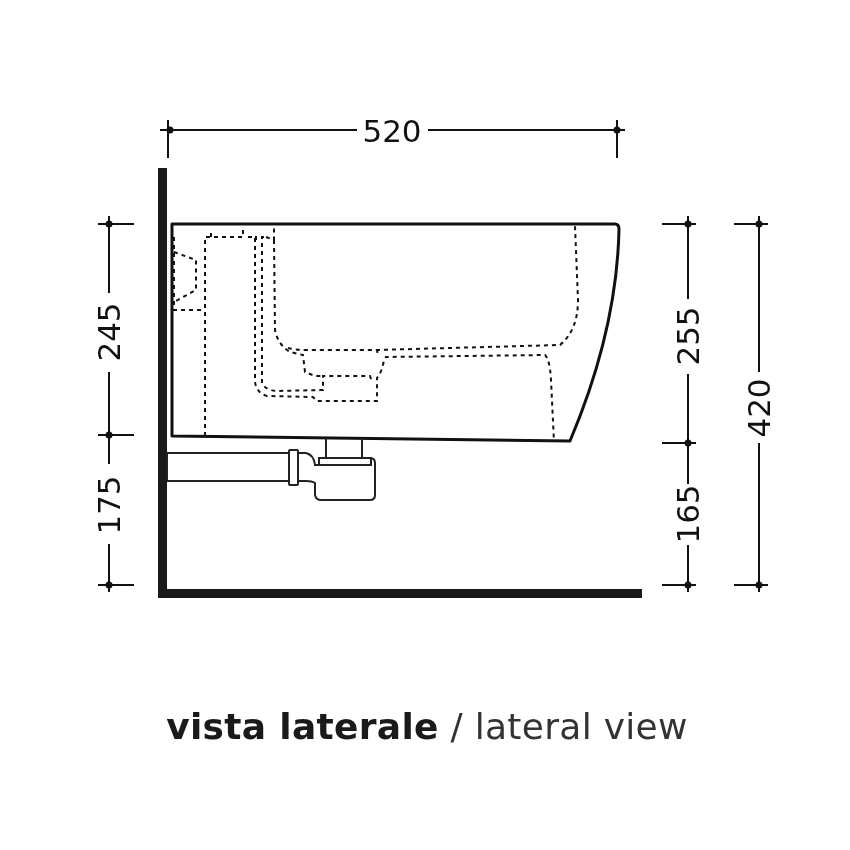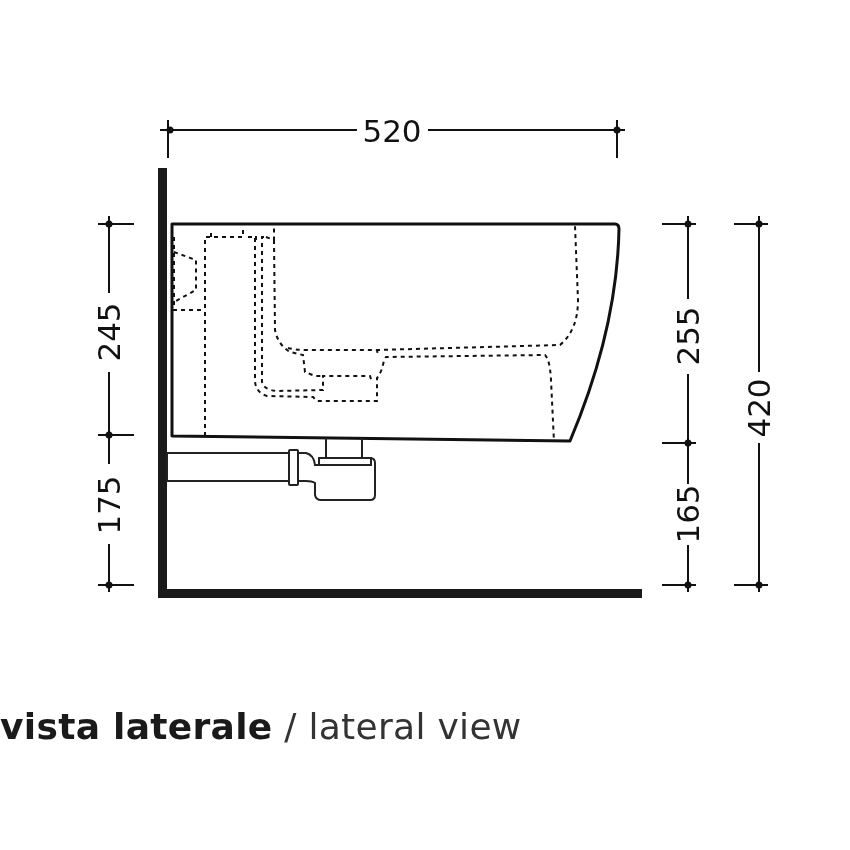--- a/index.html
+++ b/index.html
@@ -1,19 +1,19 @@
 <!DOCTYPE html>
 <html><head>
 <meta charset="utf-8">
 <style>
   html, body { margin:0; padding:0; background:#ffffff; }
   body { width:850px; height:850px; position:relative; overflow:hidden; font-family:"DejaVu Sans", sans-serif; }
   svg { position:absolute; left:0; top:0; }
   .dim-text { font-family:"DejaVu Sans", sans-serif; font-size:31px; fill:#111; }
-  .caption { position:absolute; left:0; width:766px; top:706px; text-align:left; font-size:36px; color:#1a1a1a; font-family:"DejaVu Sans", sans-serif; letter-spacing:0.3px; }
+  .caption { position:absolute; left:0; width:766px; top:706px; text-align:center; font-size:36px; color:#1a1a1a; font-family:"DejaVu Sans", sans-serif; letter-spacing:0.3px;padding-left:44px; }
   .caption .bold { font-weight:bold; }
   .caption .light { font-weight:normal; color:#333; }
 </style>
 </head>
 <body>
 
 <svg width="850" height="850" viewBox="0 0 850 850">
 
   <g>
     <rect x="158" y="168" width="9" height="430" fill="#1a1a1a"></rect>

